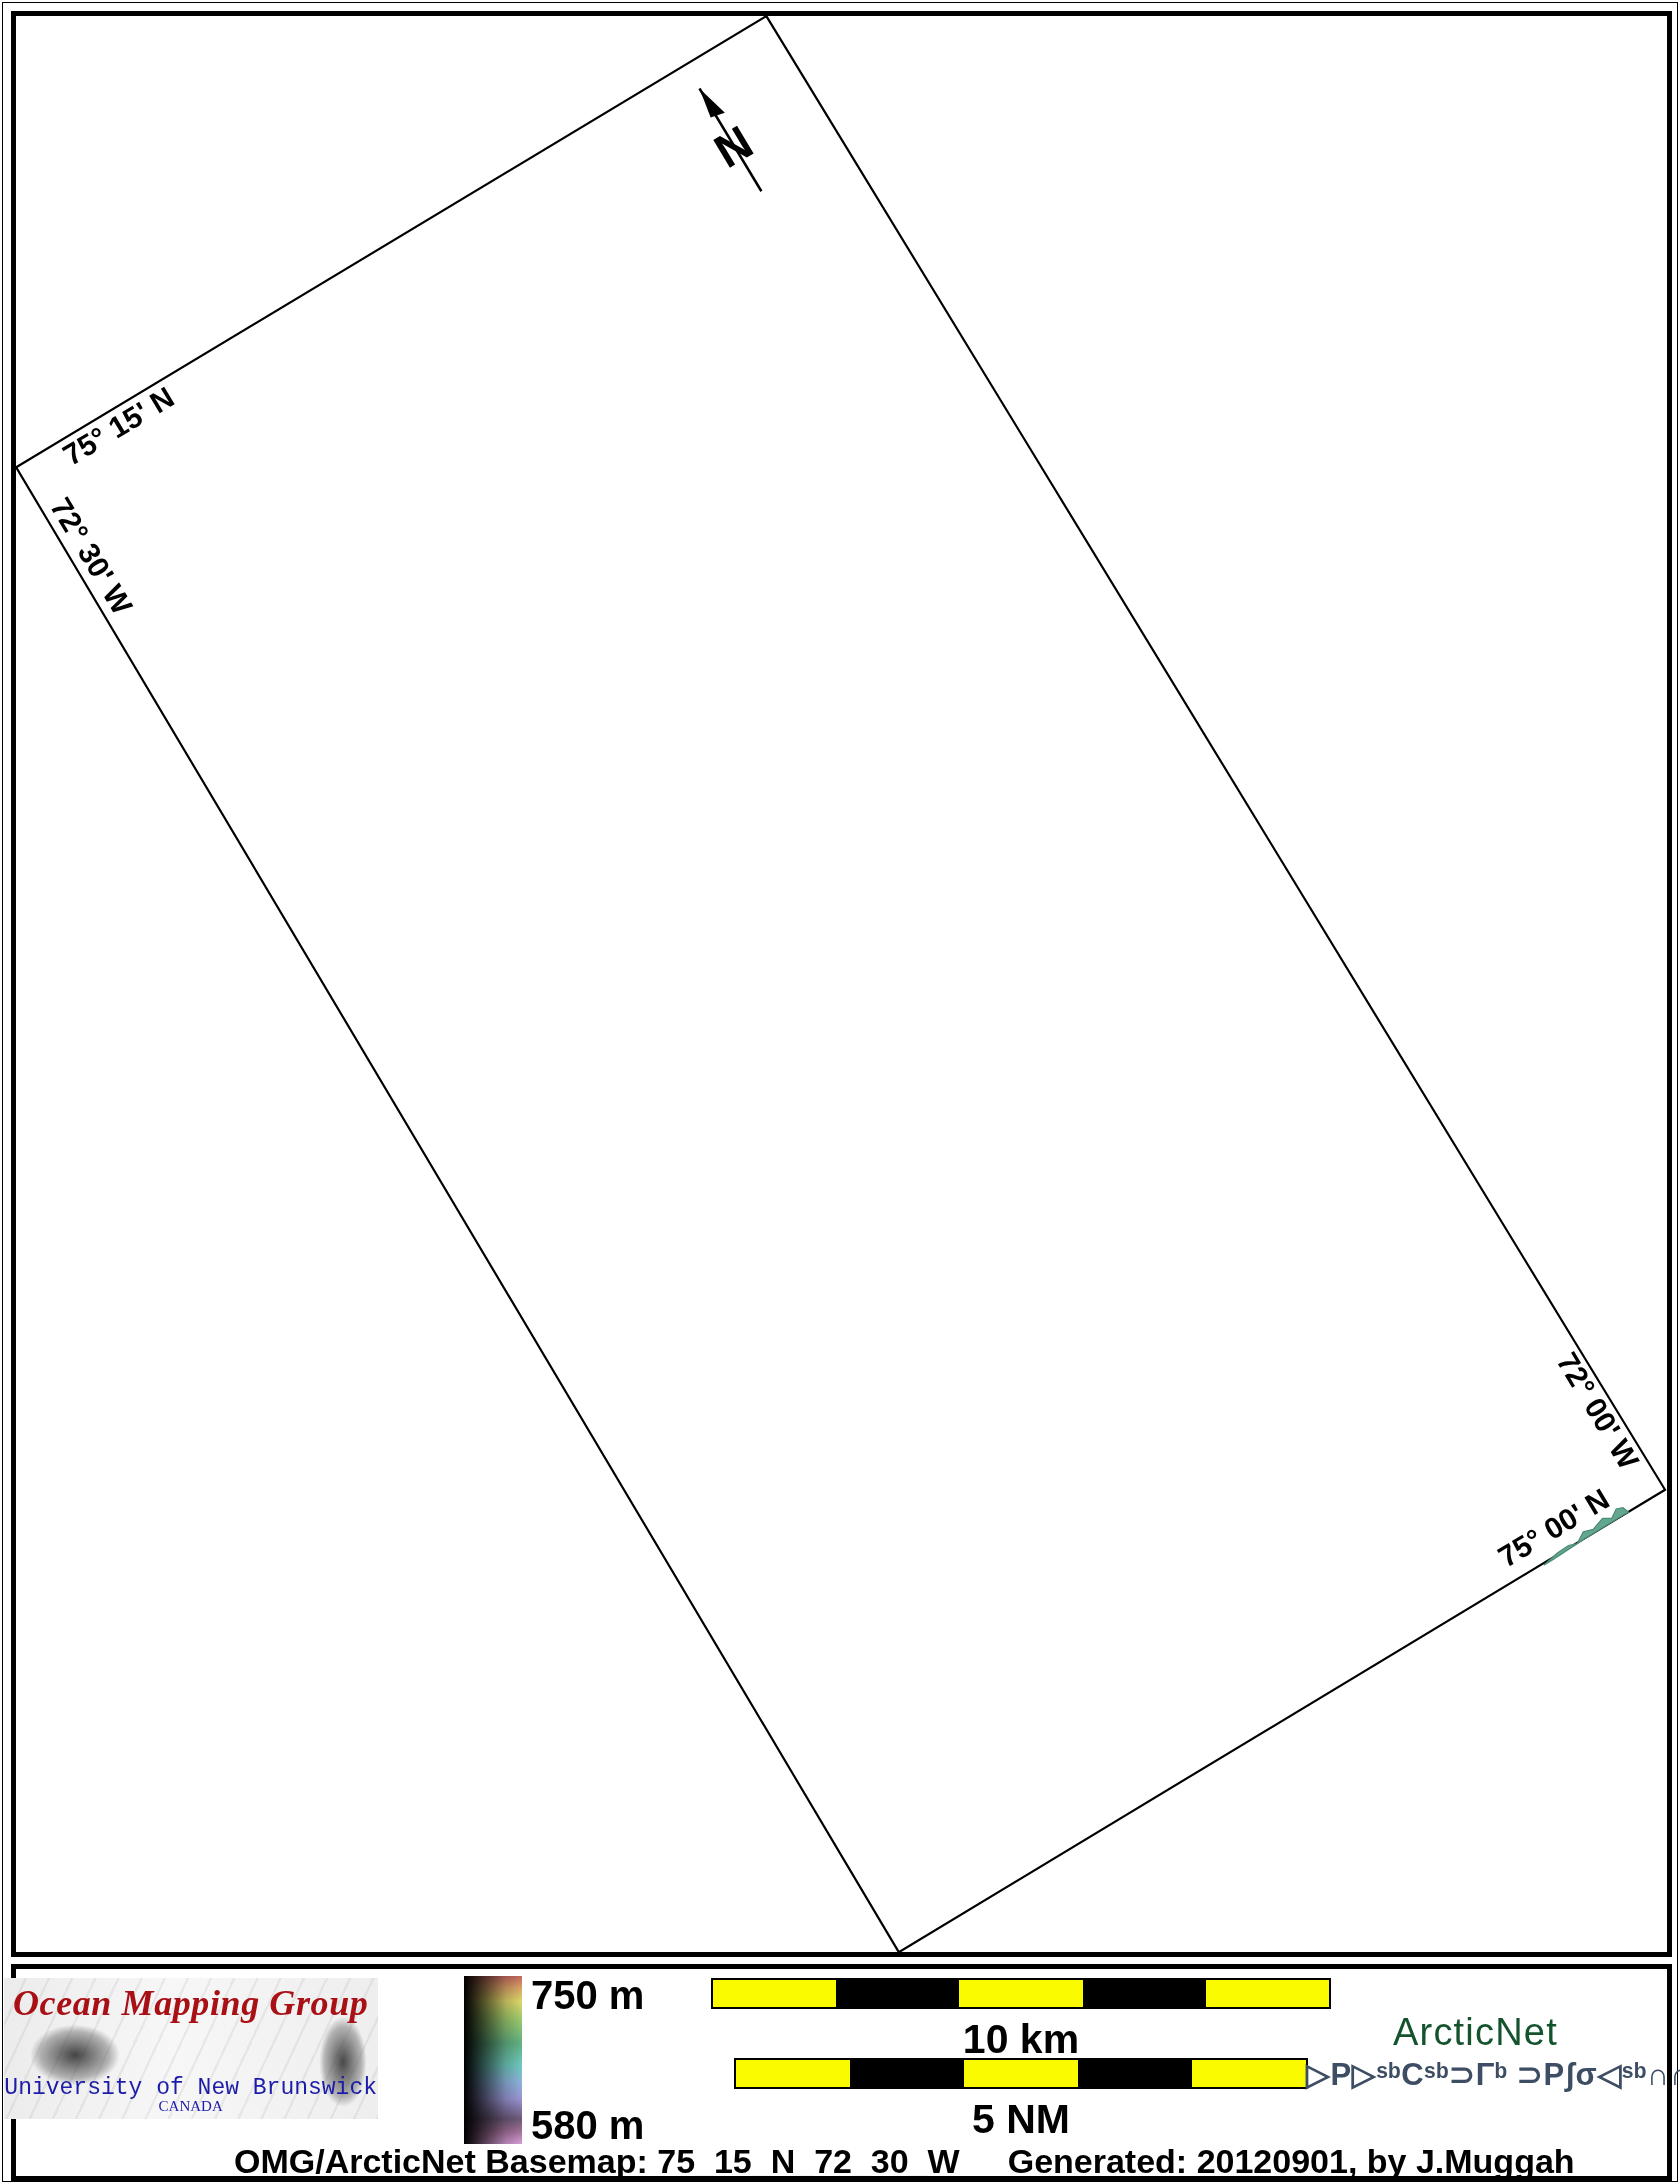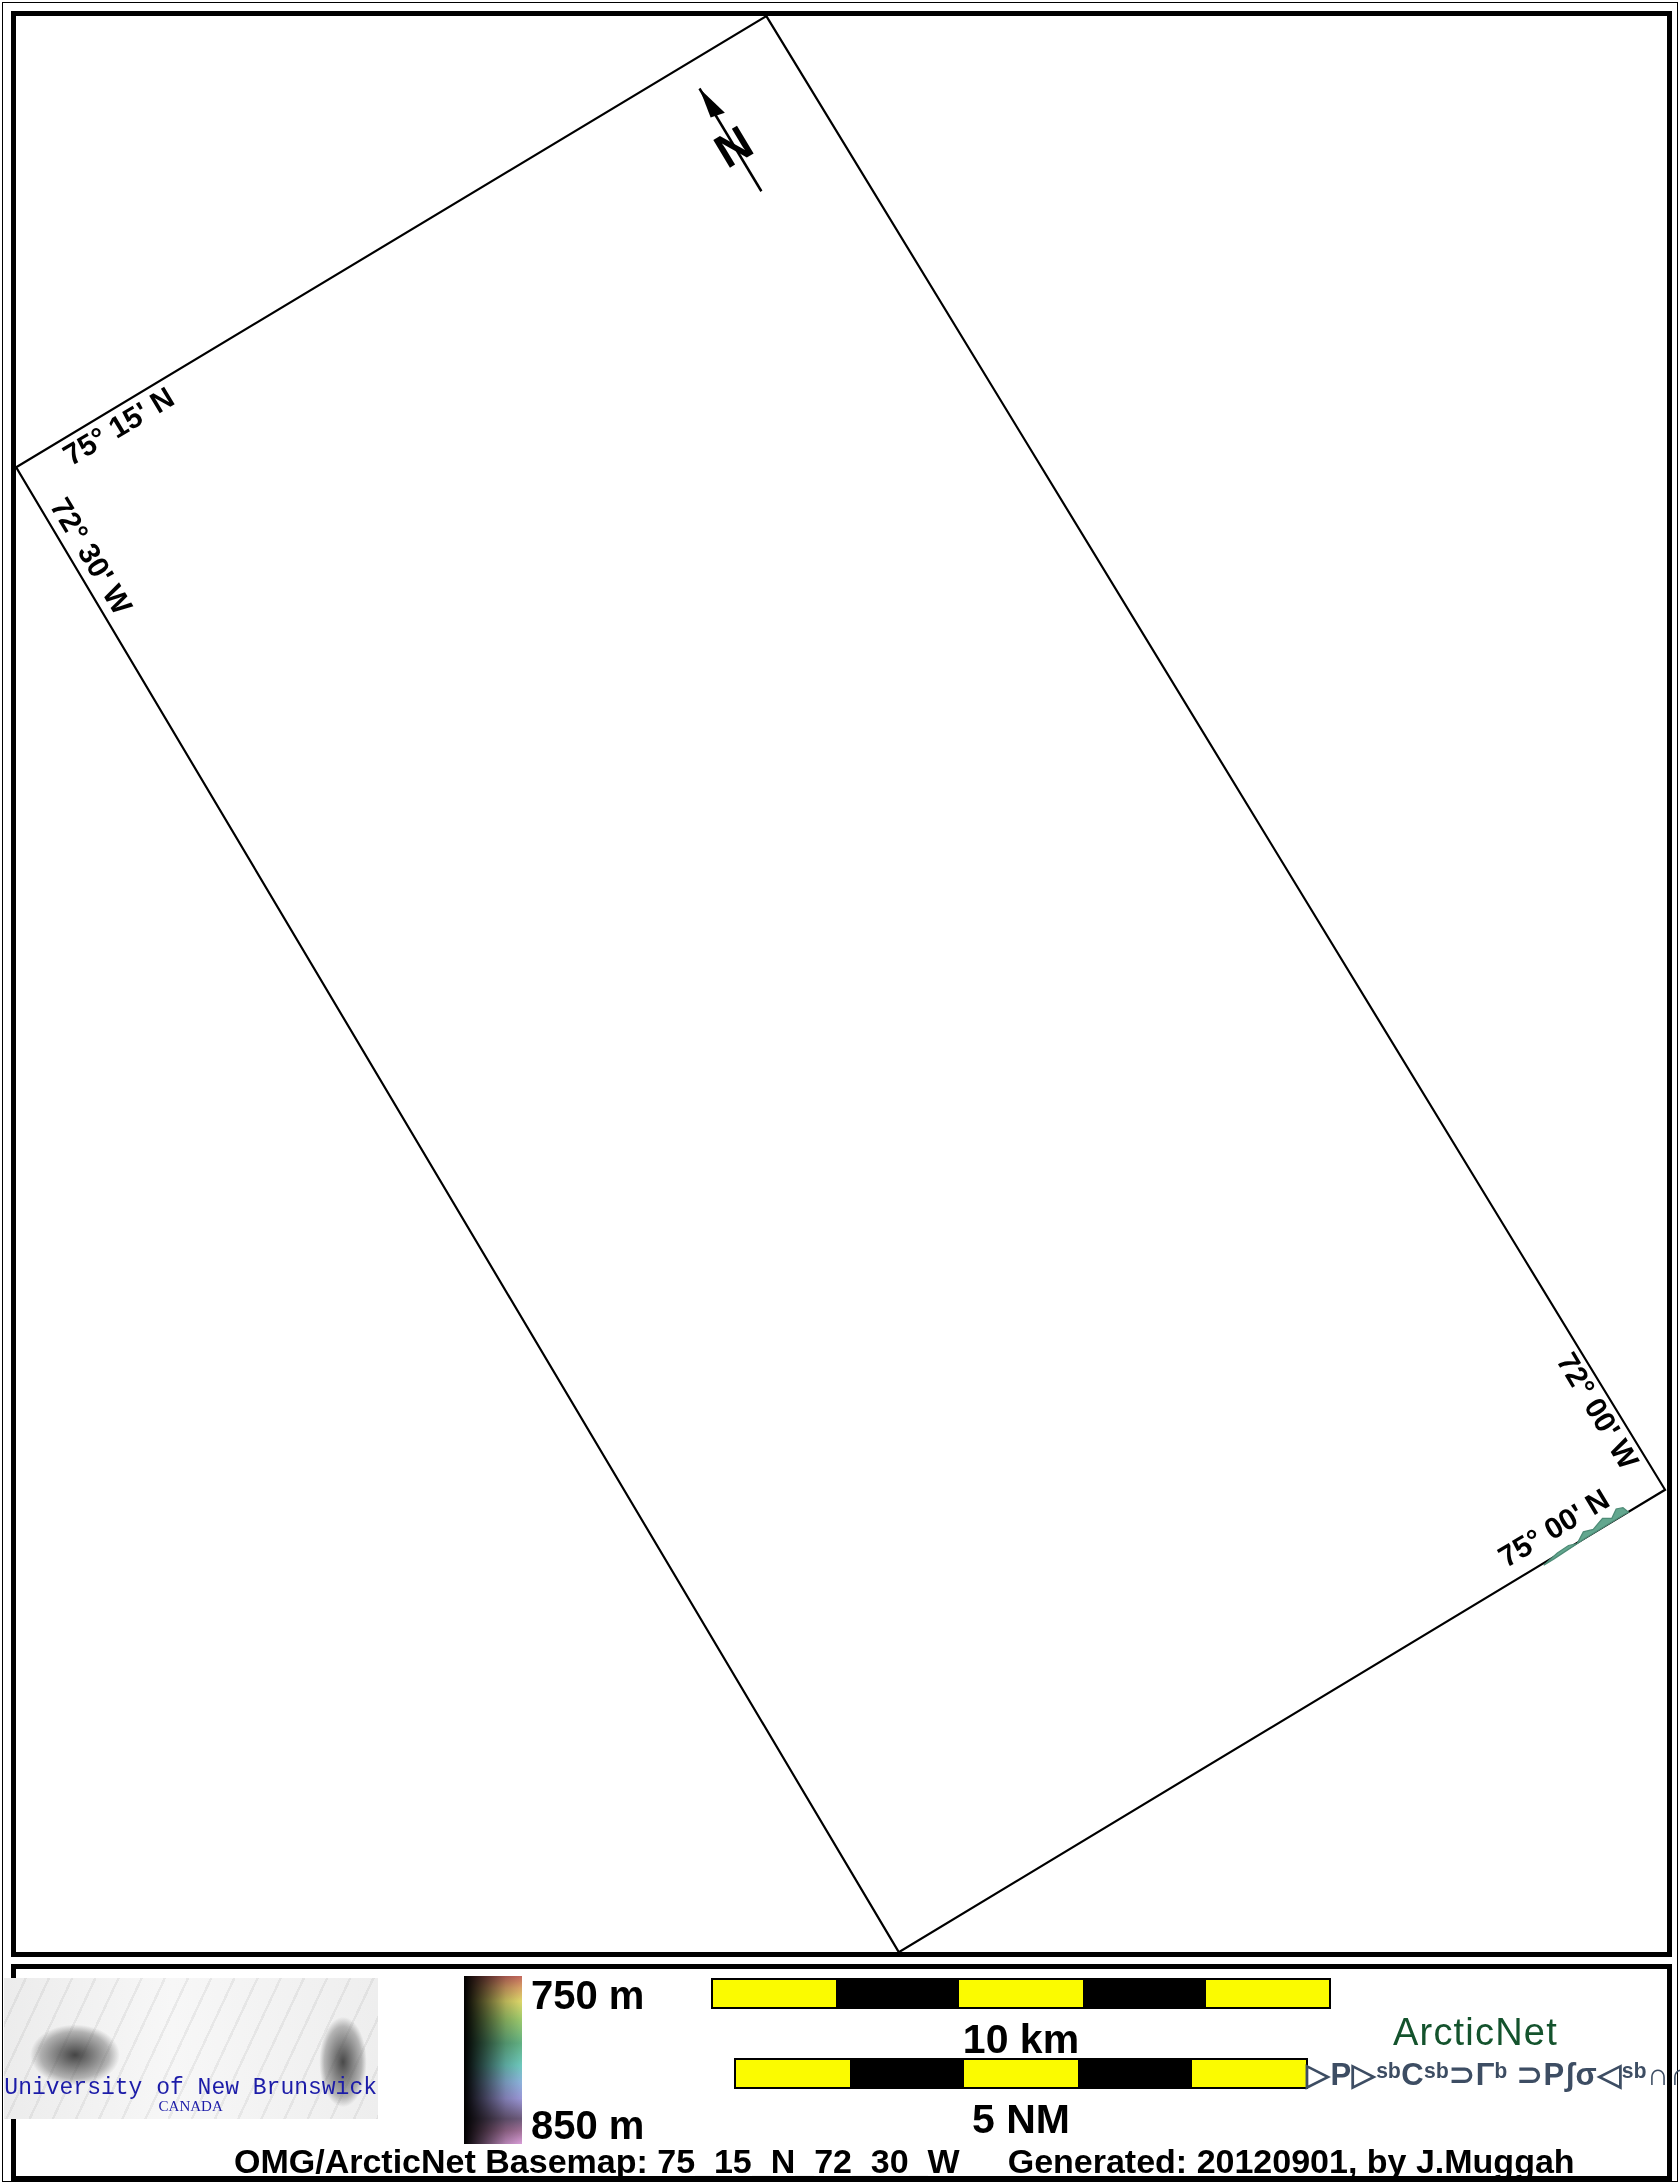--- a/index.html
+++ b/index.html
@@ -134,27 +134,28 @@
     <text class="corner-label" x="2510" y="2485" text-anchor="middle" transform="rotate(-31 2510 2468)">75° 00' N</text>
 
     <g>
       <line x1="1130" y1="143" x2="1230" y2="309" stroke="#000" stroke-width="4"></line>
       <polygon points="1130,143 1171,182 1148,190" fill="#000"></polygon>
       <text class="north-n" x="1185" y="263" text-anchor="middle" transform="rotate(-31 1185 237)">N</text>
     </g>
   </svg>
 
   <div class="omg-logo">
+    <div class="omg-title">Ocean Mapping Group</div>
     <div class="omg-univ">University of New Brunswick</div>
     <div class="omg-country">CANADA</div>
   </div>
 
   <div class="colorbar"></div>
   <div class="cbar-label top">750 m</div>
-  <div class="cbar-label bottom">850 m</div>
+  <div class="cbar-label bottom">580 m</div>
 
   <div class="scalebar km">
     <div class="seg y"></div>
     <div class="seg k"></div>
     <div class="seg y"></div>
     <div class="seg k"></div>
     <div class="seg y"></div>
   </div>
   <div class="scalebar-label km">10 km</div>
 

